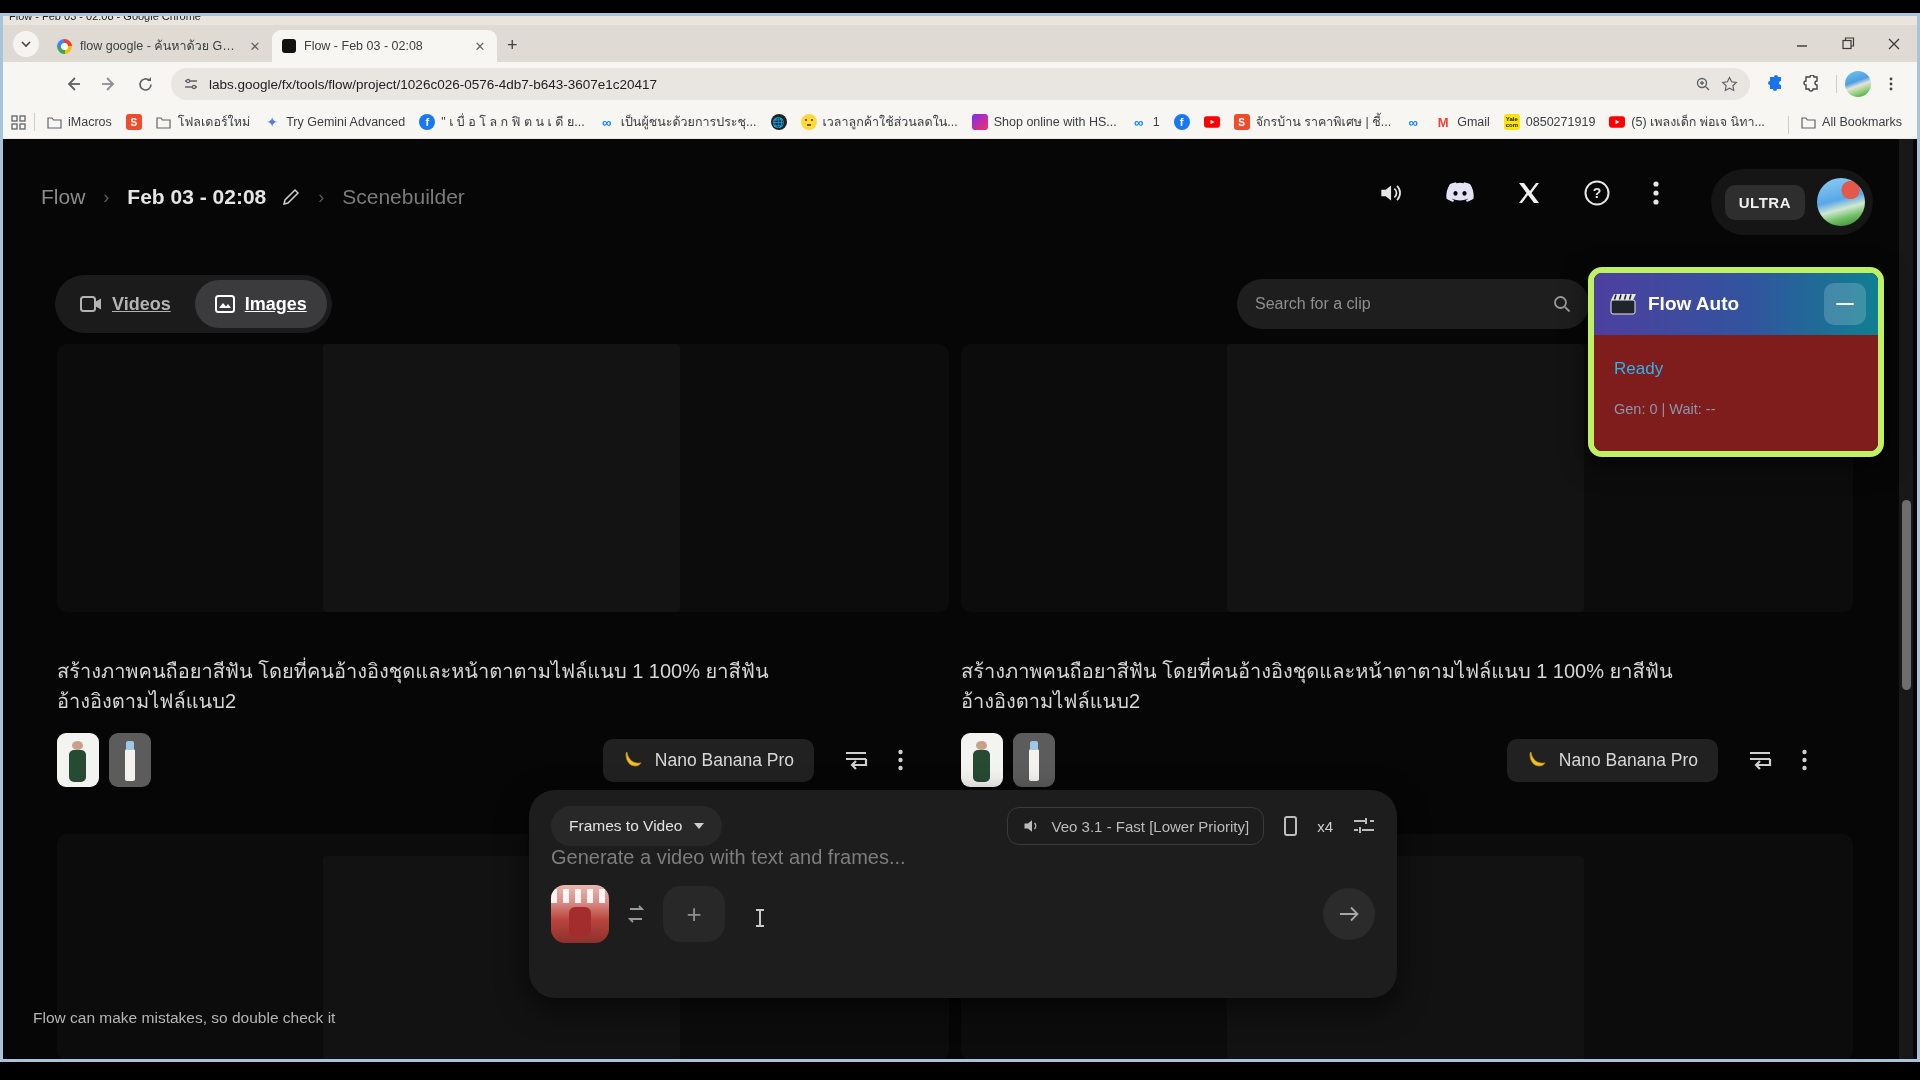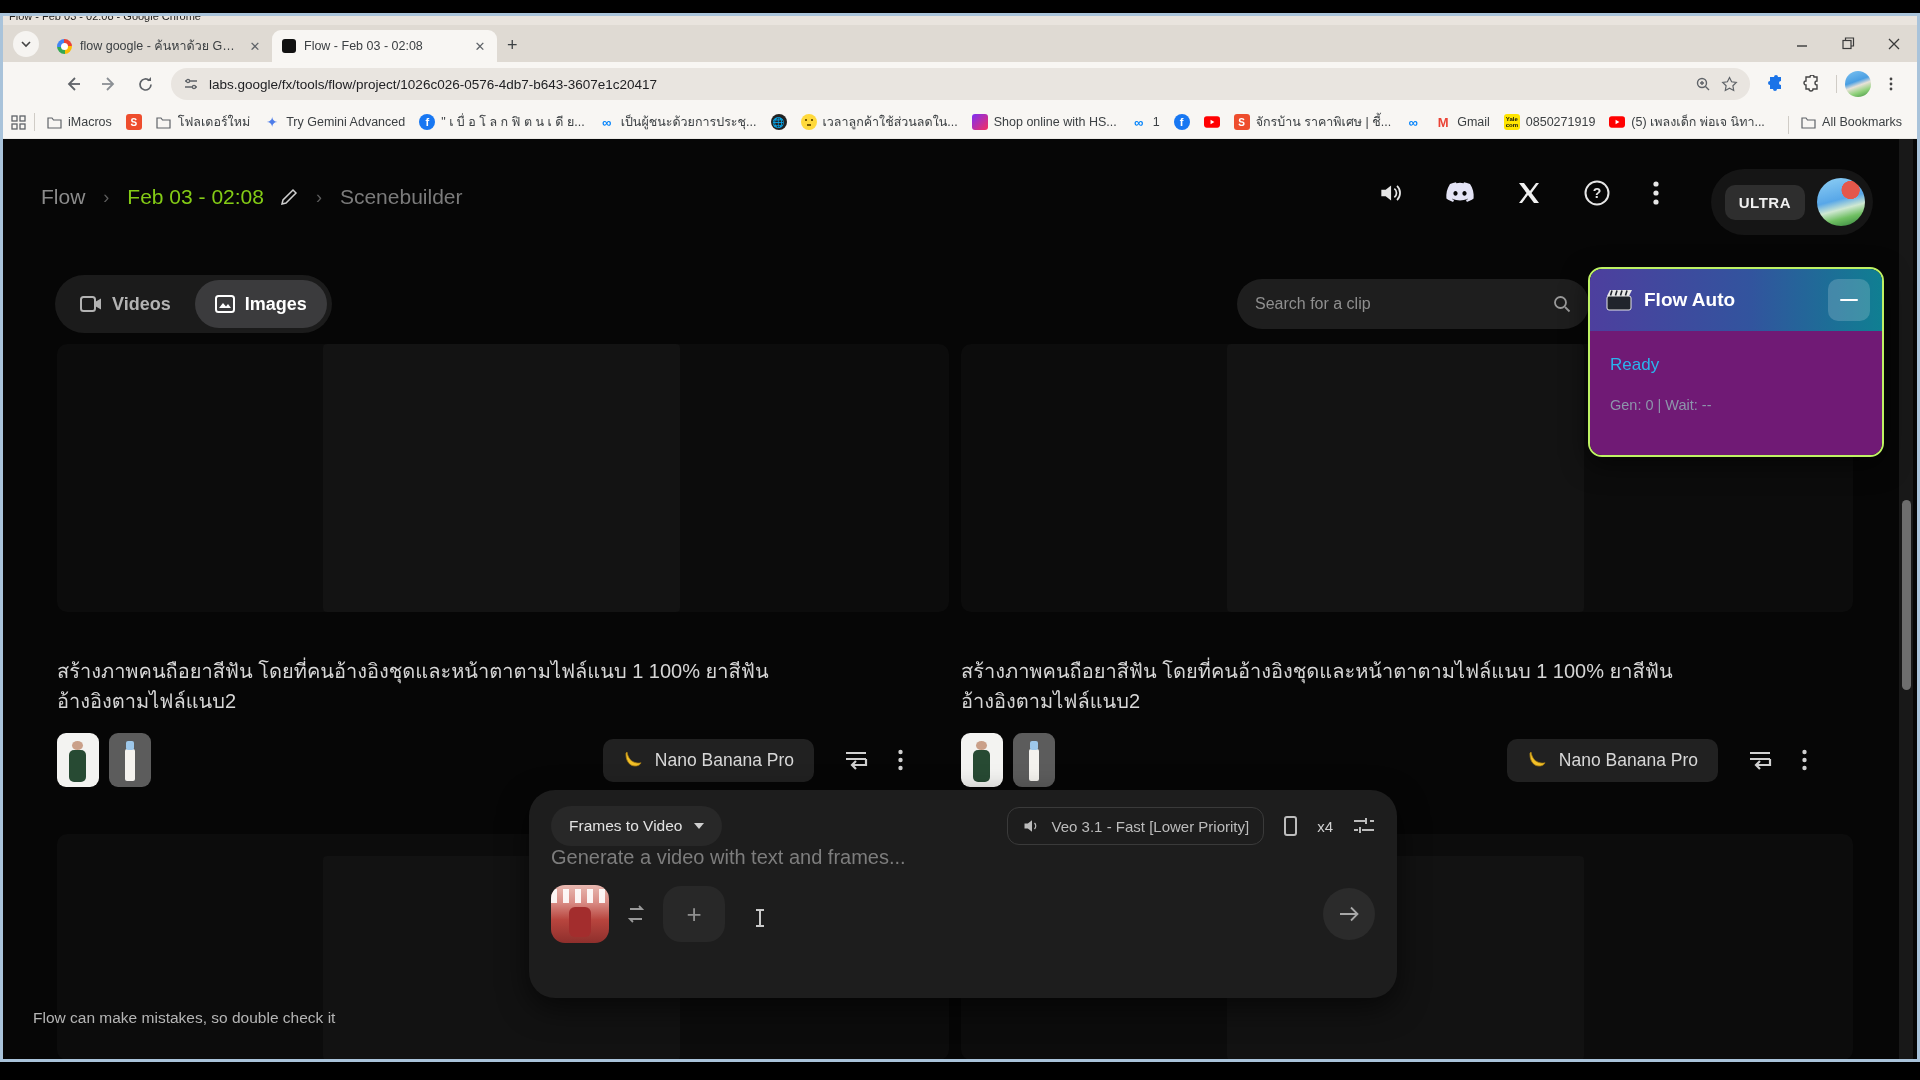--- a/index.html
+++ b/index.html
@@ -68,56 +68,56 @@
   .bm-right { margin-left:auto; display:flex; align-items:flex-end; }
   .apps-grid { color:#5f6368; margin-right:4px; }
 
   
   .content { position:absolute; left:0; top:123px; width:1914px; height:920px; background:#060606; overflow:hidden; }
 
   
   .breadcrumb { position:absolute; left:38px; top:46px; display:flex; align-items:center; gap:18px; font-size:21px; }
   .bc-root { color:#8b8b8b; }
   .bc-sep { color:#5c5c5c; font-size:18px; }
-  .bc-project { color:#84cc16; font-weight:400; }
+  .bc-project { color:#e5e5e5; font-weight:700; }
   .bc-edit { color:#cfcfcf; margin-left:-2px; }
   .bc-page { color:#7b7b7b; }
   .header-icons { position:absolute; top:40px; right:258px; display:flex; align-items:center; gap:42px; color:#e6e6e6; }
   .hd-ico { display:flex; align-items:center; justify-content:center; }
   .account-chip { position:absolute; top:30px; right:44px; height:66px; background:#151515; border-radius:36px;
                   display:flex; align-items:center; gap:12px; padding:0 8px 0 14px; }
   .ultra-badge { background:#2e2e2e; color:#f0f0f0; font-size:15px; font-weight:bold; letter-spacing:.5px;
                  border-radius:10px; padding:9px 14px; }
   .app-avatar { width:48px; height:48px; border-radius:50%;
     background:radial-gradient(circle at 70% 25%, #e4574b 0 18%, transparent 19%),
                linear-gradient(165deg,#8fd0f5 0%,#58a7e8 45%,#cfe8d2 62%,#6fbf62 78%,#2f7d3a 100%); }
 
   
   .view-tabs { position:absolute; left:52px; top:136px; height:58px; background:#1b1b1b; border-radius:30px;
                display:flex; align-items:center; padding:5px; gap:4px; }
   .view-tab { display:flex; align-items:center; gap:10px; padding:0 20px; height:48px; border-radius:26px;
-              font-size:18px; font-weight:bold; color:#b3b3b3; }
+              font-size:18px; font-weight:bold; color:#b3b3b3;text-decoration:underline; }
   .view-tab.active { background:#3b3b3d; color:#fff; }
   .search-pill { position:absolute; left:1234px; top:140px; width:352px; height:50px; background:#1e1e1e;
                  border-radius:26px; display:flex; align-items:center; padding:0 18px; }
   .search-pill input { flex:1; background:transparent; border:0; outline:0; color:#cfcfcf; font-size:16px;
                        font-family:"Liberation Sans",sans-serif; }
   .search-pill input::placeholder { color:#8f8f8f; }
   .search-pill .mag { color:#9a9a9a; }
 
   
   .flow-auto { position:absolute; left:1585px; top:128px; width:296px; height:190px; border-radius:14px;
-               border:2px solid #bef264; overflow:hidden; z-index:9; box-shadow:0 8px 26px rgba(0,0,0,.55); }
+               border:6px solid #bef264; overflow:hidden; z-index:9; box-shadow:0 8px 26px rgba(0,0,0,.55); }
   .fa-header { height:62px; background:linear-gradient(90deg,#4d3f9e 0%,#32549e 55%,#0f7f92 100%);
                display:flex; align-items:center; padding:0 12px 0 16px; gap:12px; }
   .fa-title { color:#fff; font-size:19px; font-weight:bold; flex:1; }
   .fa-min { width:42px; height:42px; border-radius:10px; background:rgba(255,255,255,.18);
             display:flex; align-items:center; justify-content:center; }
   .fa-min::after { content:""; width:18px; height:2.5px; background:#fff; border-radius:2px; }
-  .fa-body { height:128px; background:#701a75; padding:24px 20px 0 20px; }
+  .fa-body { height:128px; background:#7f1d1d; padding:24px 20px 0 20px; }
   .fa-status { color:#2ab5ee; font-size:17px; margin-bottom:22px; }
   .fa-stats { color:#8d95ab; font-size:14.5px; }
 
   
   .card { position:absolute; width:892px; top:205px; }
   .card-a { left:54px; } .card-b { left:958px; }
   .card-img { position:relative; height:268px; background:#0c0c0c; border-radius:10px; }
   .card-img-inner { position:absolute; left:266px; top:0; width:357px; height:268px; background:#131313; border-radius:4px; }
   .card-caption { margin-top:44px; width:770px; font-size:20px; line-height:30px; color:#d6d6d6; }
   .card-footer { display:flex; align-items:center; margin-top:17px; padding-right:46px; }

